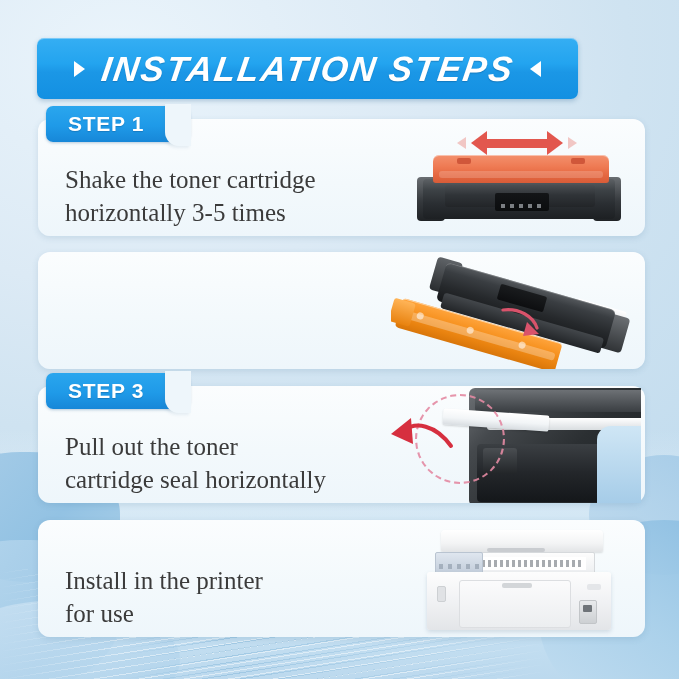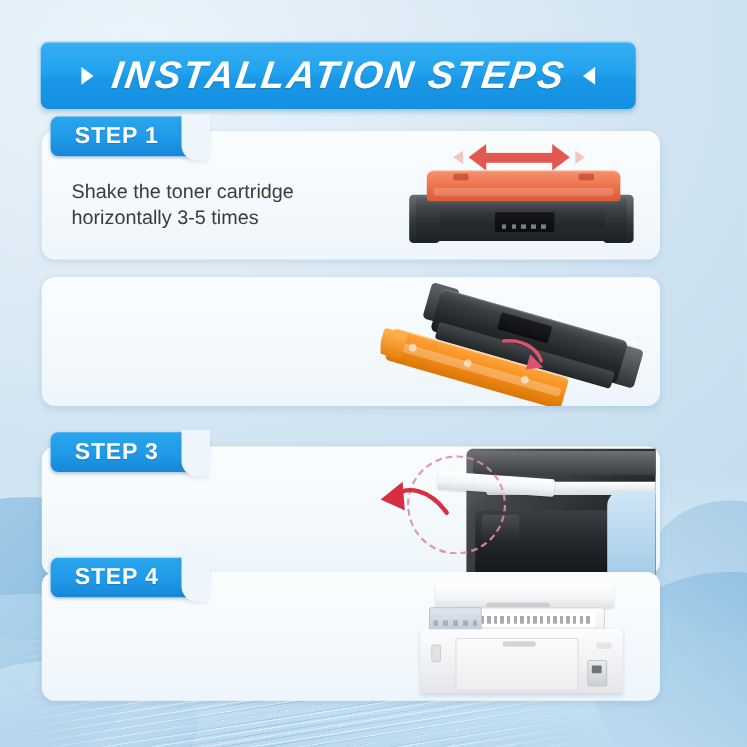--- a/index.html
+++ b/index.html
@@ -76,28 +76,28 @@
     font-style:italic;white-space:nowrap;
     text-shadow:0 1px 1px rgba(10,70,120,.35);
     transform:skewX(-8deg);
   }
   .tri{width:0;height:0;border-top:8px solid transparent;border-bottom:8px solid transparent;}
   .tri-r{border-left:11px solid #ffffff;}
   .tri-l{border-right:11px solid #ffffff;}
 
   
   .card{
-    position:absolute;left:38px;width:562px;height:117px;
+    position:absolute;left:38px;width:607px;height:117px;
     background:linear-gradient(to bottom,#fbfdfe 0%,#f3f9fc 55%,#eef6fb 100%);
     border-radius:12px;
     box-shadow:0 2px 6px rgba(60,110,150,.16);
   }
   .card-1{top:119px;}
   .card-2{top:252px;}
-  .card-3{top:406px;}
+  .card-3{top:386px;}
   .card-4{top:520px;}
 
   .tab{
     position:absolute;left:8px;top:-13px;height:36px;padding:0 46px 0 22px;
     background:linear-gradient(to bottom,#2aa6ee 0%,#1f9ae8 55%,#1787d8 100%);
     border-radius:7px 9px 9px 7px;
     display:flex;align-items:center;
     box-shadow:0 1px 3px rgba(25,85,135,.3);
   }
   .tab::after{
@@ -105,22 +105,22 @@
     background:#eef6fb;border-radius:0 0 0 14px;
     box-shadow:-2px 2px 3px rgba(70,120,160,.10);
   }
   .tab-label{
     color:#fff;font-size:21px;font-weight:bold;letter-spacing:.7px;
     white-space:nowrap;position:relative;z-index:2;
     text-shadow:0 1px 1px rgba(10,70,120,.3);
   }
   .card-text{
     position:absolute;left:27px;top:44px;
-    font-size:18px;line-height:1.33;color:#3b3b3b;
-    font-family:Liberation Sans, sans-serif;
+    font-size:25px;line-height:1.33;color:#3b3b3b;
+    font-family:Liberation Serif, serif;
     white-space:pre-line;
   }
   .card-art{
     position:absolute;right:4px;top:0;width:250px;height:117px;
     overflow:hidden;
   }
 
   
   .c1-wrap{position:absolute;right:16px;top:10px;width:212px;height:100px;}
   .dbl-arrow{position:absolute;left:58px;top:2px;width:92px;height:24px;}
@@ -403,42 +403,43 @@
           <path d="M30 16 L42 28 L26 30 Z" fill="#d9536b"></path>
         </svg>
       </div>
     </div>
   </div>
 
   <div class="card card-3">
     <div class="tab">
       <span class="tab-label">STEP  3</span>
     </div>
+    <div class="card-text">Pull out the toner
+cartridge seal horizontally</div>
     <div class="card-art">
       <div class="c3-wrap">
         <div class="c3-body"></div>
         <div class="c3-topbar"></div>
         <div class="c3-groove"></div>
         <div class="c3-lower"></div>
         <div class="c3-notch"></div>
         <div class="c3-seal"></div>
         <div class="c3-circle"></div>
         <svg class="c3-arrow" viewBox="0 0 66 44">
           <path d="M62 30 C46 8, 26 6, 16 14" stroke="#d62f3f" stroke-width="4" fill="none" stroke-linecap="round"></path>
           <path d="M22 2 L2 18 L24 28 Z" fill="#d62f3f"></path>
         </svg>
         <div class="c3-bluecorner"></div>
       </div>
     </div>
   </div>
 
   <div class="card card-4">
-    <div class="tab">
-      <span class="tab-label">STEP  4</span>
-    </div>
+    <div class="card-text">Install in the printer
+for use</div>
     <div class="card-art">
       <div class="c4-wrap">
         <div class="p-top"></div>
         <div class="p-lid-slot"></div>
         <div class="p-tray">
           <div class="p-paper">
               <div class="p-text"></div>
             </div>
         </div>
         <div class="p-panel"></div>

